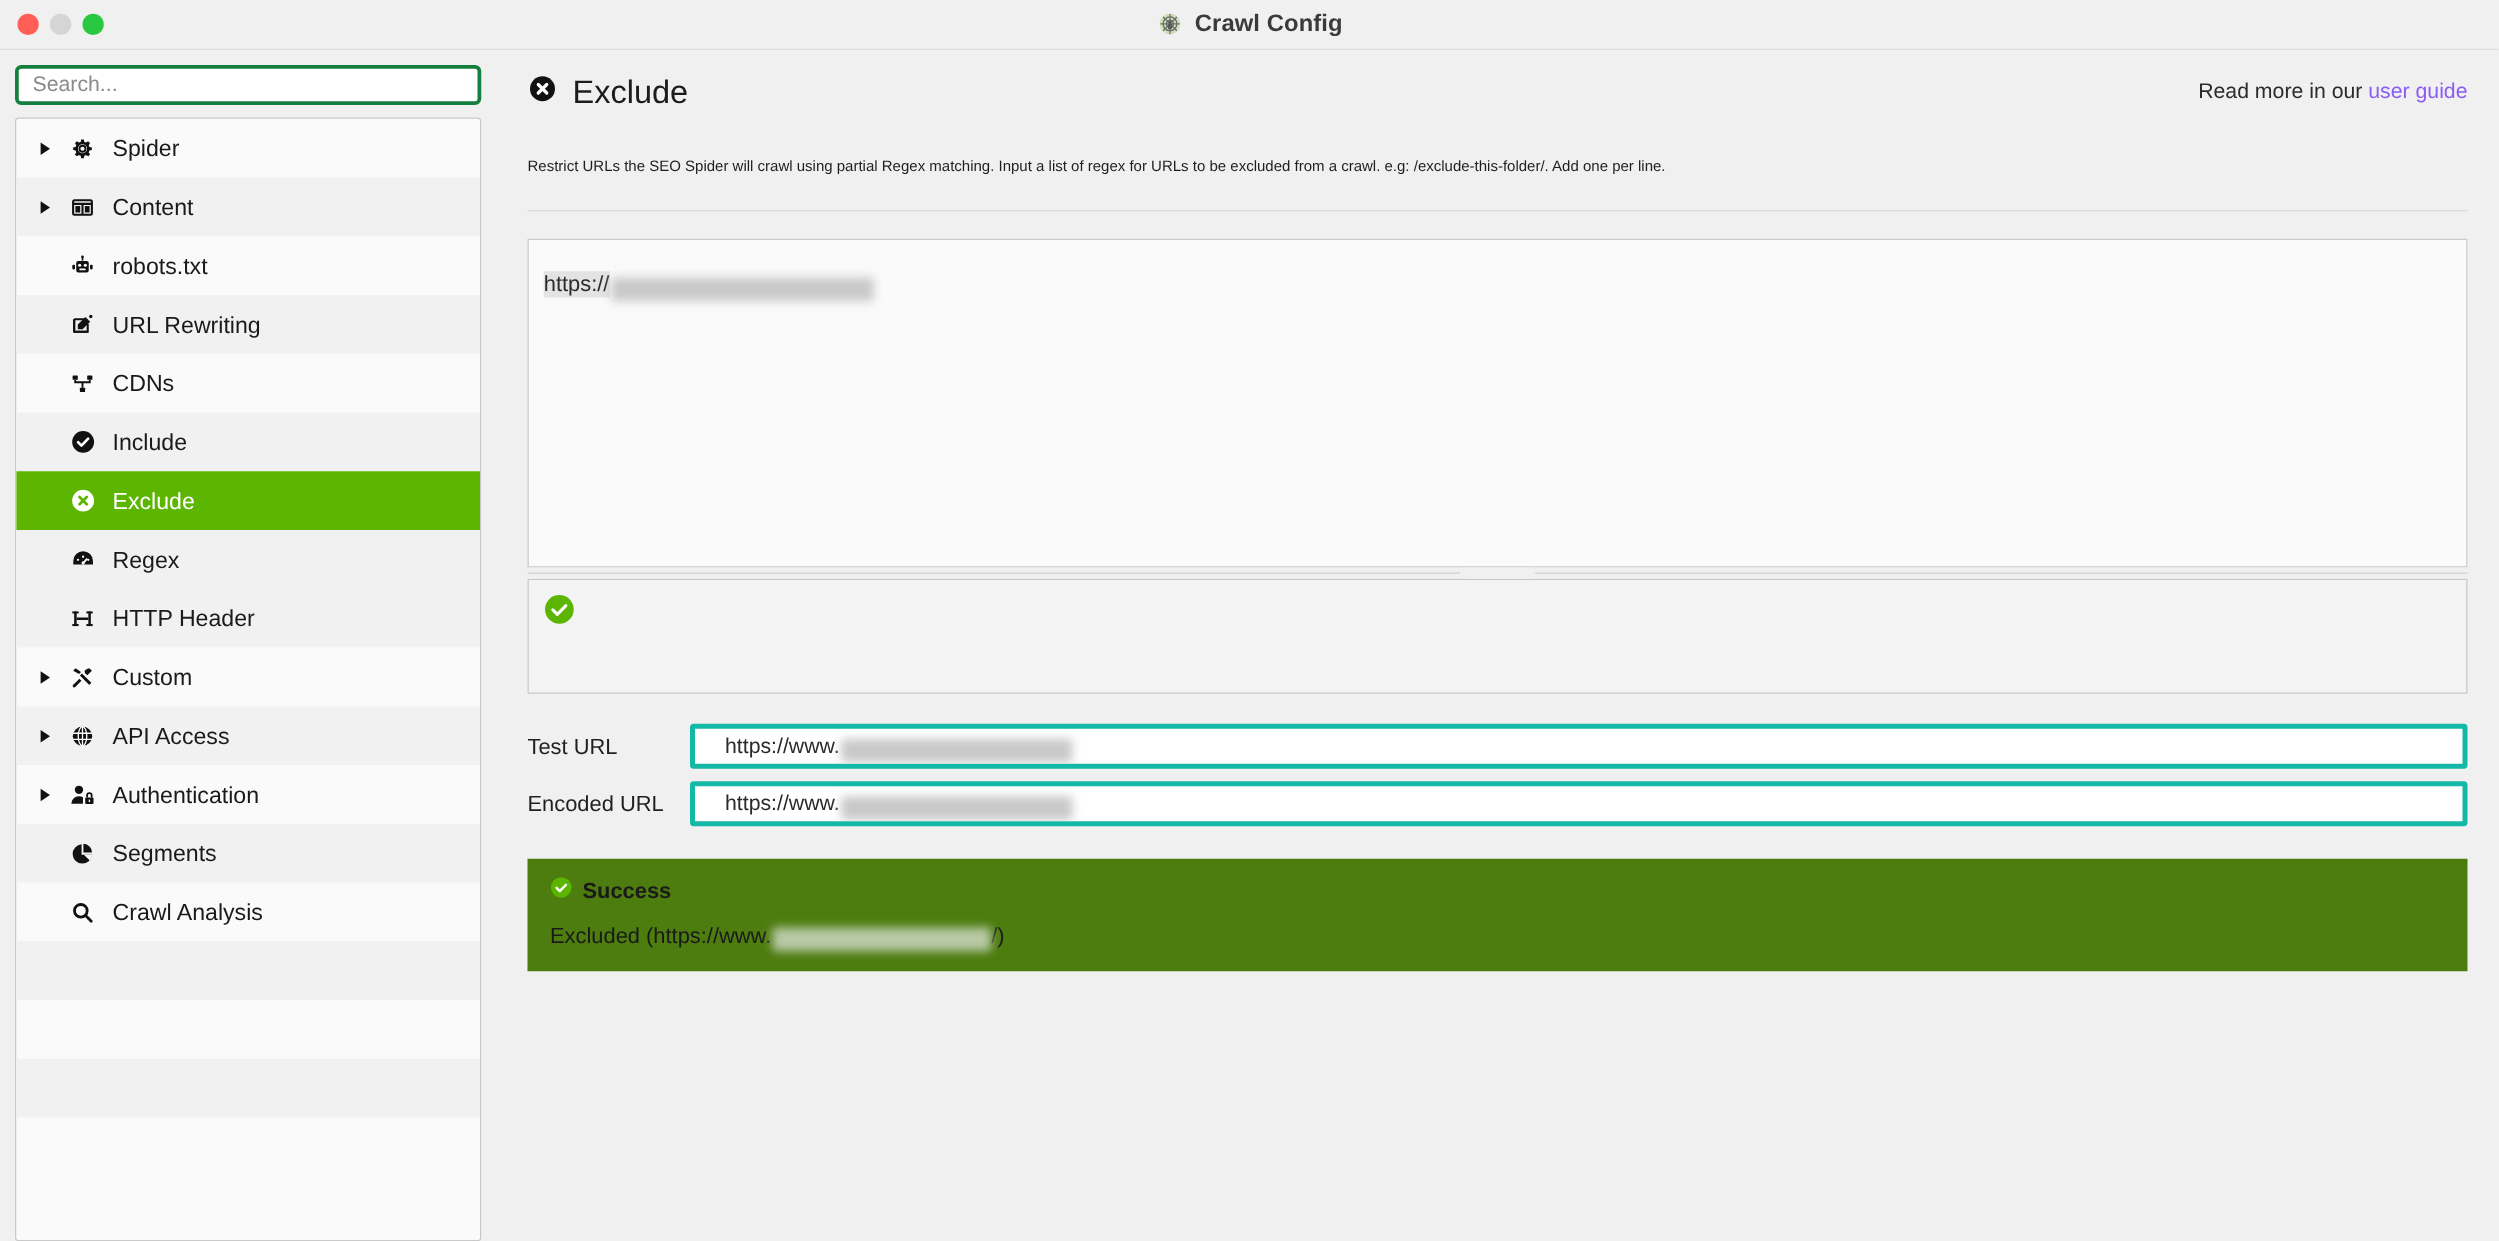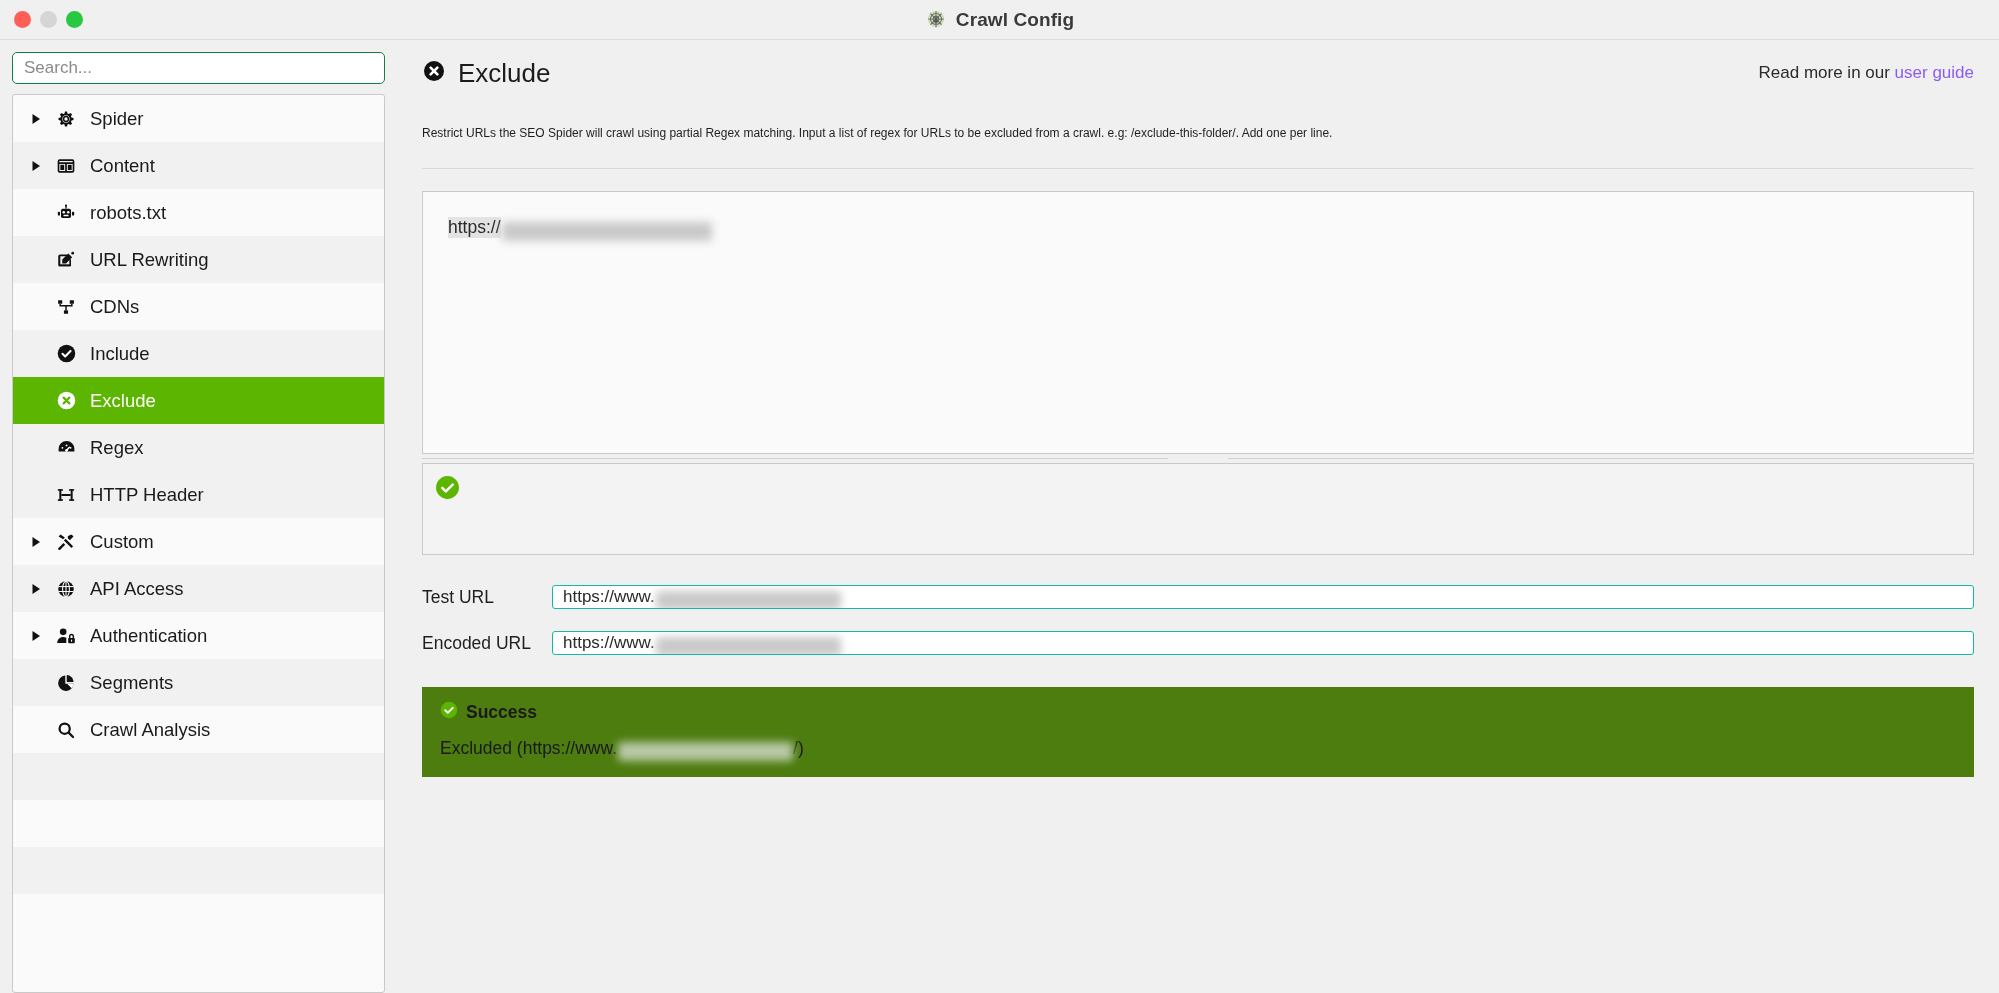--- a/index.html
+++ b/index.html
@@ -60,21 +60,21 @@
 
   
   .sidebar {
     width: 397px;
     padding: 12px 12px 0 12px;
     display: flex;
     flex-direction: column;
   }
   .search-box {
     height: 32px;
-    border: 1px solid #15803d;
+    border: 3px solid #15803d;
     border-radius: 5px;
     background: #ffffff;
     padding: 0 11px;
     font-size: 17px;
     color: #15803d;
     font-family: "Liberation Sans", sans-serif;
     outline: none;
     margin-bottom: 10px;
   }
   .search-box::placeholder { color: #8a8a8a; }
@@ -171,21 +171,21 @@
     margin-top: 22px;
     border: 1px solid #c9c9c9;
     background: #fafafa;
     height: 263px;
     position: relative;
     overflow: hidden;
   }
   .editor-line {
     position: absolute;
     top: 25px;
-    left: 25px;
+    left: 12px;
     font-size: 17.5px;
     color: #2a2a2a;
     white-space: nowrap;
     display: flex;
     align-items: flex-end;
   }
   .url-visible { background: #e3e3e3; }
   .url-redacted {
     display: inline-block;
     height: 19px;
@@ -241,27 +241,27 @@
     margin-bottom: 14px;
   }
   .field-label {
     font-size: 17.5px;
     color: #1f1f1f;
     width: 130px;
     flex: 0 0 130px;
   }
   .field-input {
     flex: 1;
-    height: 24px;
+    height: 36px;
     background: #ffffff;
-    border: 1px solid #14b8a6;
+    border: 4px solid #14b8a6;
     border-radius: 3px;
     display: flex;
     align-items: center;
-    padding: 0 10px;
+    padding: 0 24px;
     font-size: 17px;
     color: #2a2a2a;
     overflow: hidden;
   }
   .field-input .url-redacted { width: 185px; }
 
   .success-box {
     margin-top: 14px;
     background: #4d7c0f;
     padding: 14px 18px 18px 18px;

